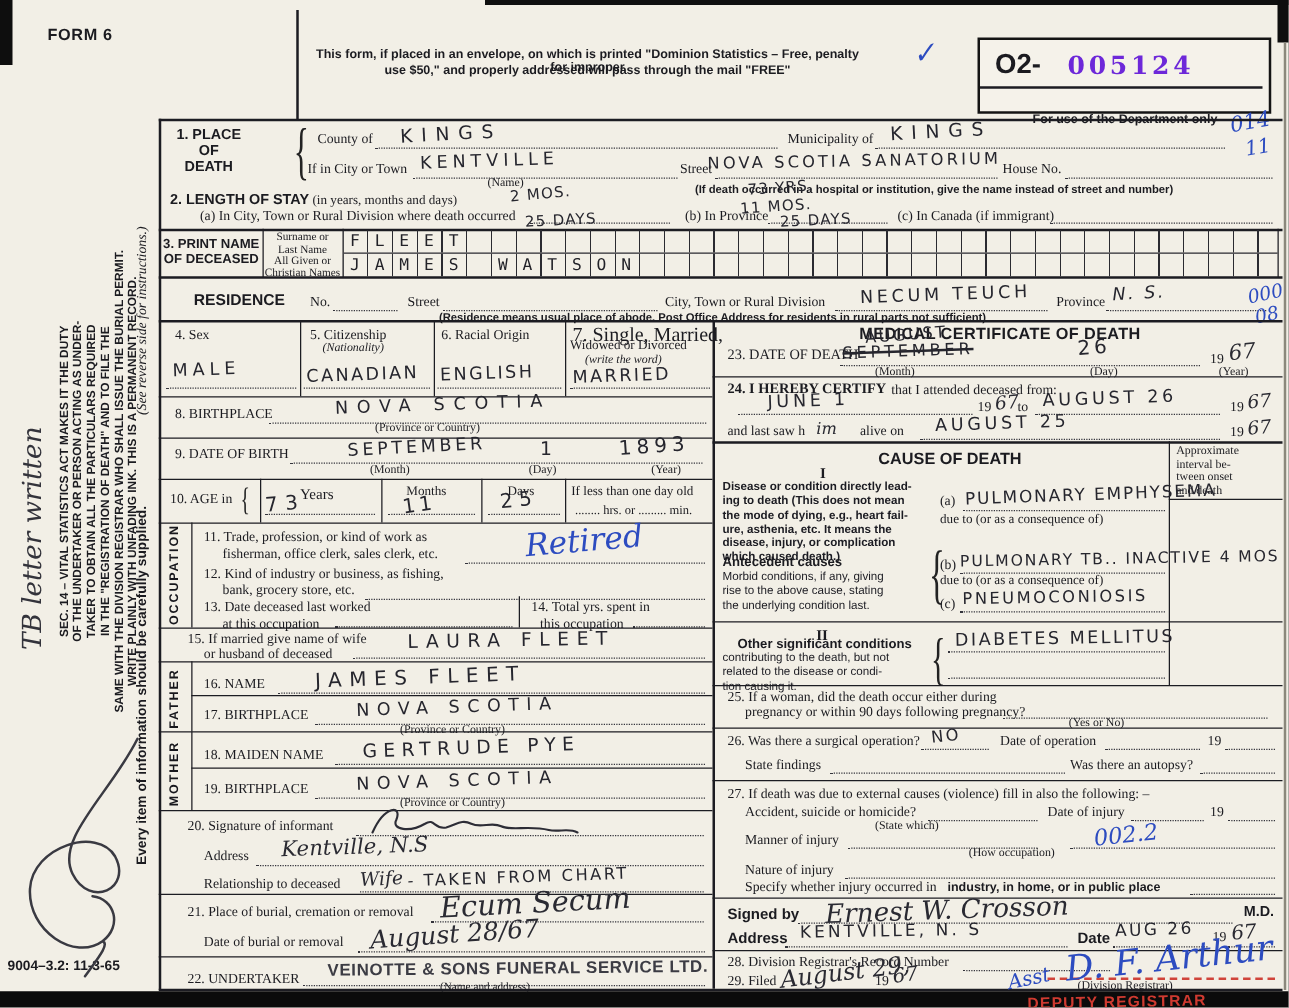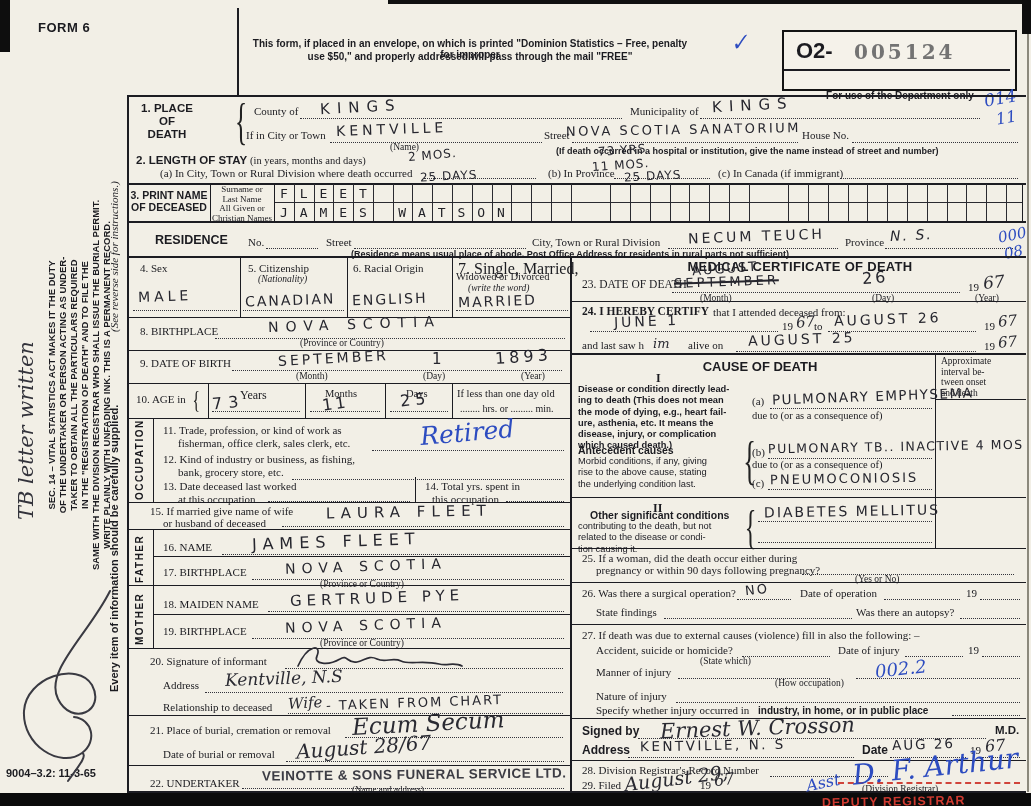--- a/index.html
+++ b/index.html
@@ -43,21 +43,21 @@
 
   <div class="abs san b" style="left:38px;top:20px;font-size:13px;letter-spacing:.5px;">FORM 6</div>
   <div class="abs vl" style="left:237px;top:8px;width:2px;height:88px;"></div>
   <div class="abs san b ctr" style="left:245px;top:38px;width:450px;font-size:10px;">This form, if placed in an envelope, on which is printed "Dominion Statistics – Free, penalty for improper</div>
   <div class="abs san b ctr" style="left:245px;top:51px;width:450px;font-size:10px;">use $50," and properly addressed will pass through the mail "FREE"</div>
   <div class="abs script blueink" style="left:730px;top:30px;font-size:22px;transform:rotate(-10deg);">✓</div>
 
   <div class="abs" style="left:782px;top:30px;width:231px;height:57px;border:2.5px solid #141414;background:#f5f2ea;">
     <div class="abs hl" style="left:0;top:37px;width:226px;height:1.5px;"></div>
     <div class="abs san b" style="left:12px;top:6px;font-size:22px;">O2-</div>
-    <div class="abs b" style="left:70px;top:8px;font-family:'DejaVu Serif',serif;font-size:20px;letter-spacing:3px;color:#737373;">005124</div>
+    <div class="abs b" style="left:70px;top:8px;font-family:'DejaVu Serif',serif;font-size:20px;letter-spacing:3px;color:#6d28d9;">005124</div>
   </div>
   <div class="abs san b ctr" style="left:795px;top:90px;width:210px;font-size:10px;">For use of the Department only</div>
   <div class="abs script blueink" style="left:984px;top:88px;font-size:17px;transform:rotate(-10deg);">014</div>
   <div class="abs script blueink" style="left:996px;top:108px;font-size:16px;transform:rotate(-10deg);">11</div>
 
   <div class="abs script rot" style="left:14px;top:520px;width:270px;font-size:21px;color:#33333b;">TB letter written</div>
   <div class="abs rot ctr" style="left:46px;top:665px;width:560px;">
     <div class="san b" style="font-size:9.5px;line-height:11px;">SEC. 14 – VITAL STATISTICS ACT MAKES IT THE DUTY</div>
     <div class="san b" style="font-size:9.5px;line-height:11px;">OF THE UNDERTAKER OR PERSON ACTING AS UNDER-</div>
     <div class="san b" style="font-size:9.5px;line-height:11px;">TAKER TO OBTAIN ALL THE PARTICULARS REQUIRED</div>

